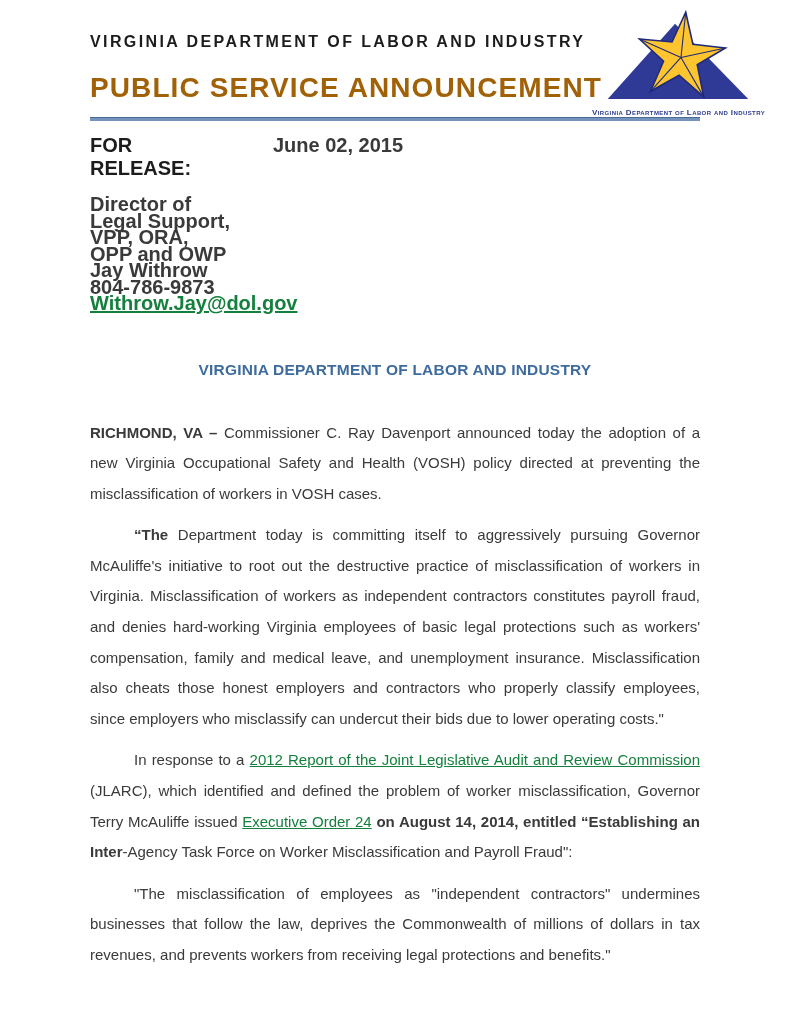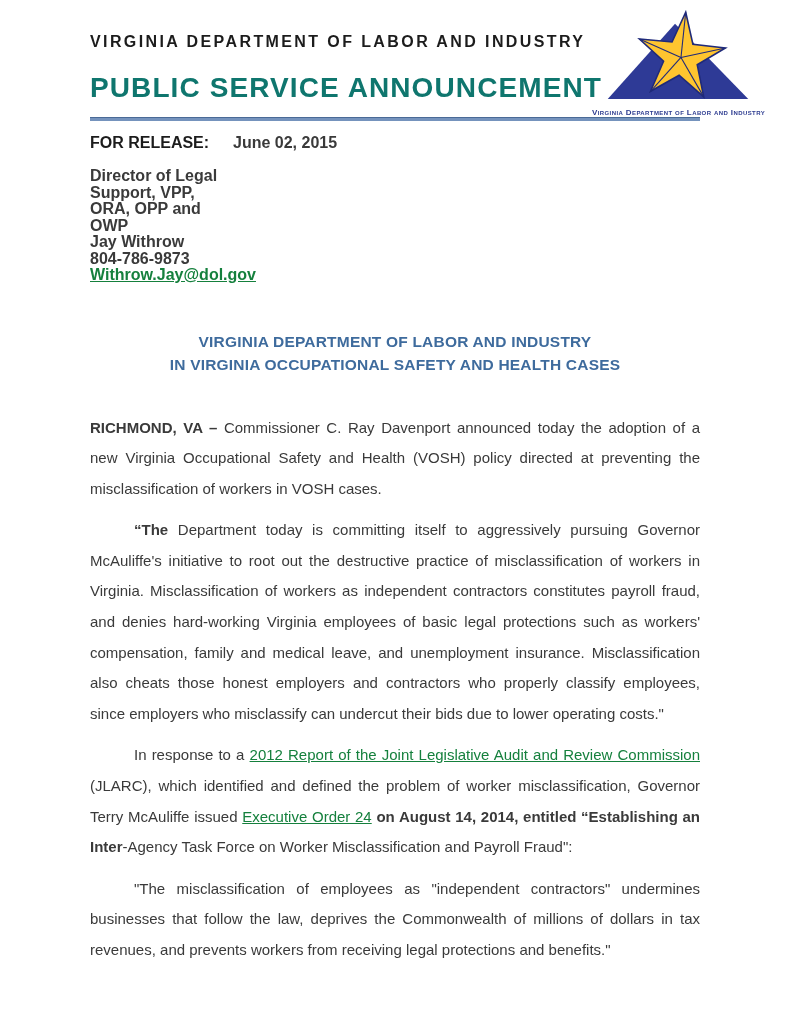--- a/index.html
+++ b/index.html
@@ -21,21 +21,21 @@
     font-weight:bold;
     letter-spacing:2.4px;
     color:#1c1c1c;
     white-space:nowrap;
   }
   .psa{
     margin:21px 0 0 0;
     font-size:28px;
     font-weight:bold;
     letter-spacing:1.1px;
-    color:#0f766e;
+    color:#a16207;
     white-space:nowrap;
   }
   .logo{
     position:absolute;
     top:8px;right:27px;
     width:172px;
     text-align:center;
   }
   .logo-cap{
     margin-top:1px;
@@ -53,21 +53,22 @@
     background:#7593BD;
     border-top:1px solid #4A6A96;
   }
 
   
   .meta{margin-top:13px;}
   .meta-row{
     display:grid;
     grid-template-columns:143px 1fr;
     margin-bottom:16px;
-    font-size:16px;
+    font-size:20px;
+    gap:40px;
   }
   .meta-label{font-weight:bold;color:#1c1c1c;}
   .meta-value{color:#3a3a3a;font-weight:bold;}
   .contact-lines div, .contact-lines a{line-height:16.5px;}
 
   a.doclink{
     color:#15803d;
     text-decoration:underline;
   }
 
@@ -115,21 +116,20 @@
           <div>Director of Legal Support, VPP, ORA, OPP and OWP</div>
           <div>Jay Withrow</div>
           <div>804-786-9873</div>
           <div><a href="#" class="doclink">Withrow.Jay@dol.gov</a></div>
         </div>
       </div>
     </div>
 
     <div class="headline">
       <div>VIRGINIA DEPARTMENT OF LABOR AND INDUSTRY</div>
-      <div>IN VIRGINIA OCCUPATIONAL SAFETY AND HEALTH CASES</div>
     </div>
 
     <div class="bodytext">
       <p class="para"><span class="b">RICHMOND, VA – </span><span>Commissioner C. Ray Davenport announced today the adoption of a new Virginia Occupational Safety and Health (VOSH) policy directed at preventing the misclassification of workers in VOSH cases.</span></p>
       <p class="para indent"><span class="b">“The</span><span> Department today is committing itself to aggressively pursuing Governor McAuliffe's initiative to root out the destructive practice of misclassification of workers in Virginia.  Misclassification of workers as independent contractors constitutes payroll fraud, and denies hard-working Virginia employees of basic legal protections such as workers' compensation, family and medical leave, and unemployment insurance.  Misclassification also cheats those honest employers and contractors who properly classify employees, since employers who misclassify can undercut their bids due to lower operating costs."</span></p>
       <p class="para indent"><span>In response to a </span><a href="#" class="doclink">2012 Report of the Joint Legislative Audit and Review Commission</a><span> (JLARC), which identified and defined the problem of worker misclassification, Governor Terry McAuliffe issued </span><a href="#" class="doclink">Executive Order 24</a><span class="b"> on August 14, 2014, entitled “Establishing an Inter</span><span>-Agency Task Force on Worker Misclassification and Payroll Fraud":</span></p>
       <p class="para indent"><span>"The misclassification of employees as "independent contractors" undermines businesses that follow the law, deprives the Commonwealth of millions of dollars in tax revenues, and prevents workers from receiving legal protections and benefits."</span></p>
     </div>
 
   </div>

